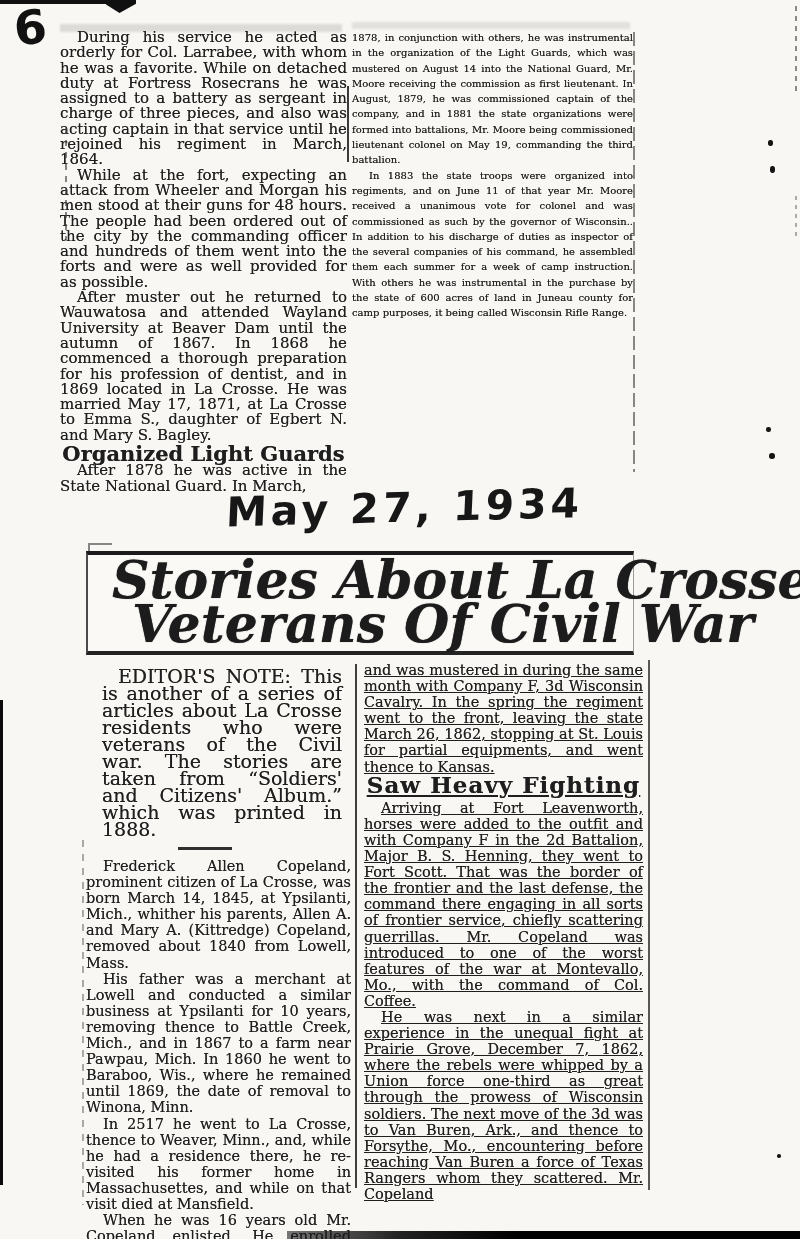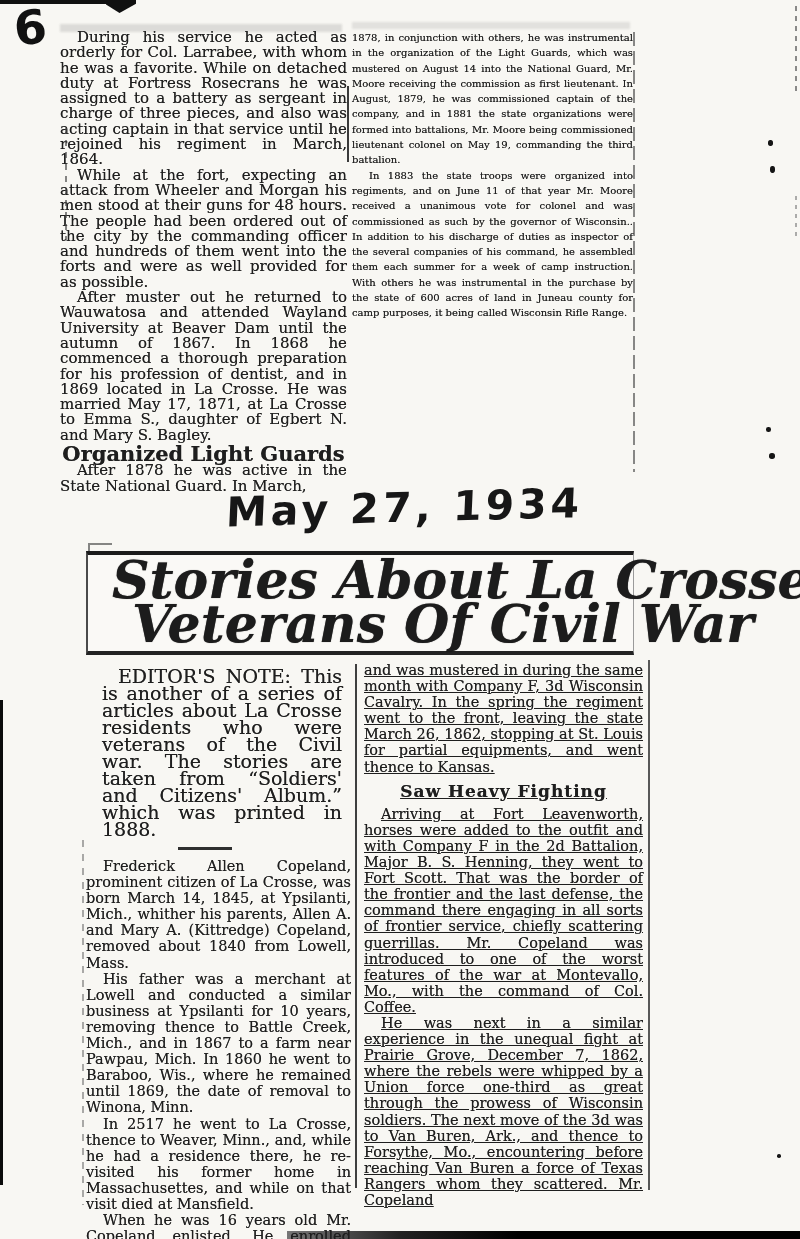--- a/index.html
+++ b/index.html
@@ -51,21 +51,21 @@
   .col{position:absolute;text-align:justify;
     text-shadow:0 0 .5px rgba(10,10,10,.65);}
   .col p{margin:0;}
   p.ind{text-indent:17px;}
   .col-a{left:60px;top:30px;width:287px;font-size:15px;line-height:15.3px;}
   .col-b{left:352px;top:30px;width:281px;font-size:10px;line-height:15.3px;}
   .col-c{left:86px;top:668px;width:265px;font-size:14.5px;line-height:16.1px;}
   .col-d{left:364px;top:662px;width:279px;font-size:14.5px;line-height:16.1px;text-decoration:underline;}
   .subhead{display:block;text-align:center;font-weight:bold;
     font-size:21px;margin:3px 0 2px 0;text-indent:0;}
-  .subhead-big{font-size:17px;letter-spacing:1px;margin:8px 0 7px 0;}
+  .subhead-big{font-size:23px;letter-spacing:1px;margin:2px 0 7px 0;}
   .editors-note{
     font-size:19px;line-height:17px;
     padding-left:16px;padding-right:9px;
     text-indent:16px;text-align:justify;
   }
   .note-divider{width:54px;height:3px;background:#2f2f2f;margin:9px 0 8px 92px;}
   
   .headline-box{
     position:absolute;left:86px;top:551px;width:548px;height:104px;
     border-top:4px solid #1b1b1b;

